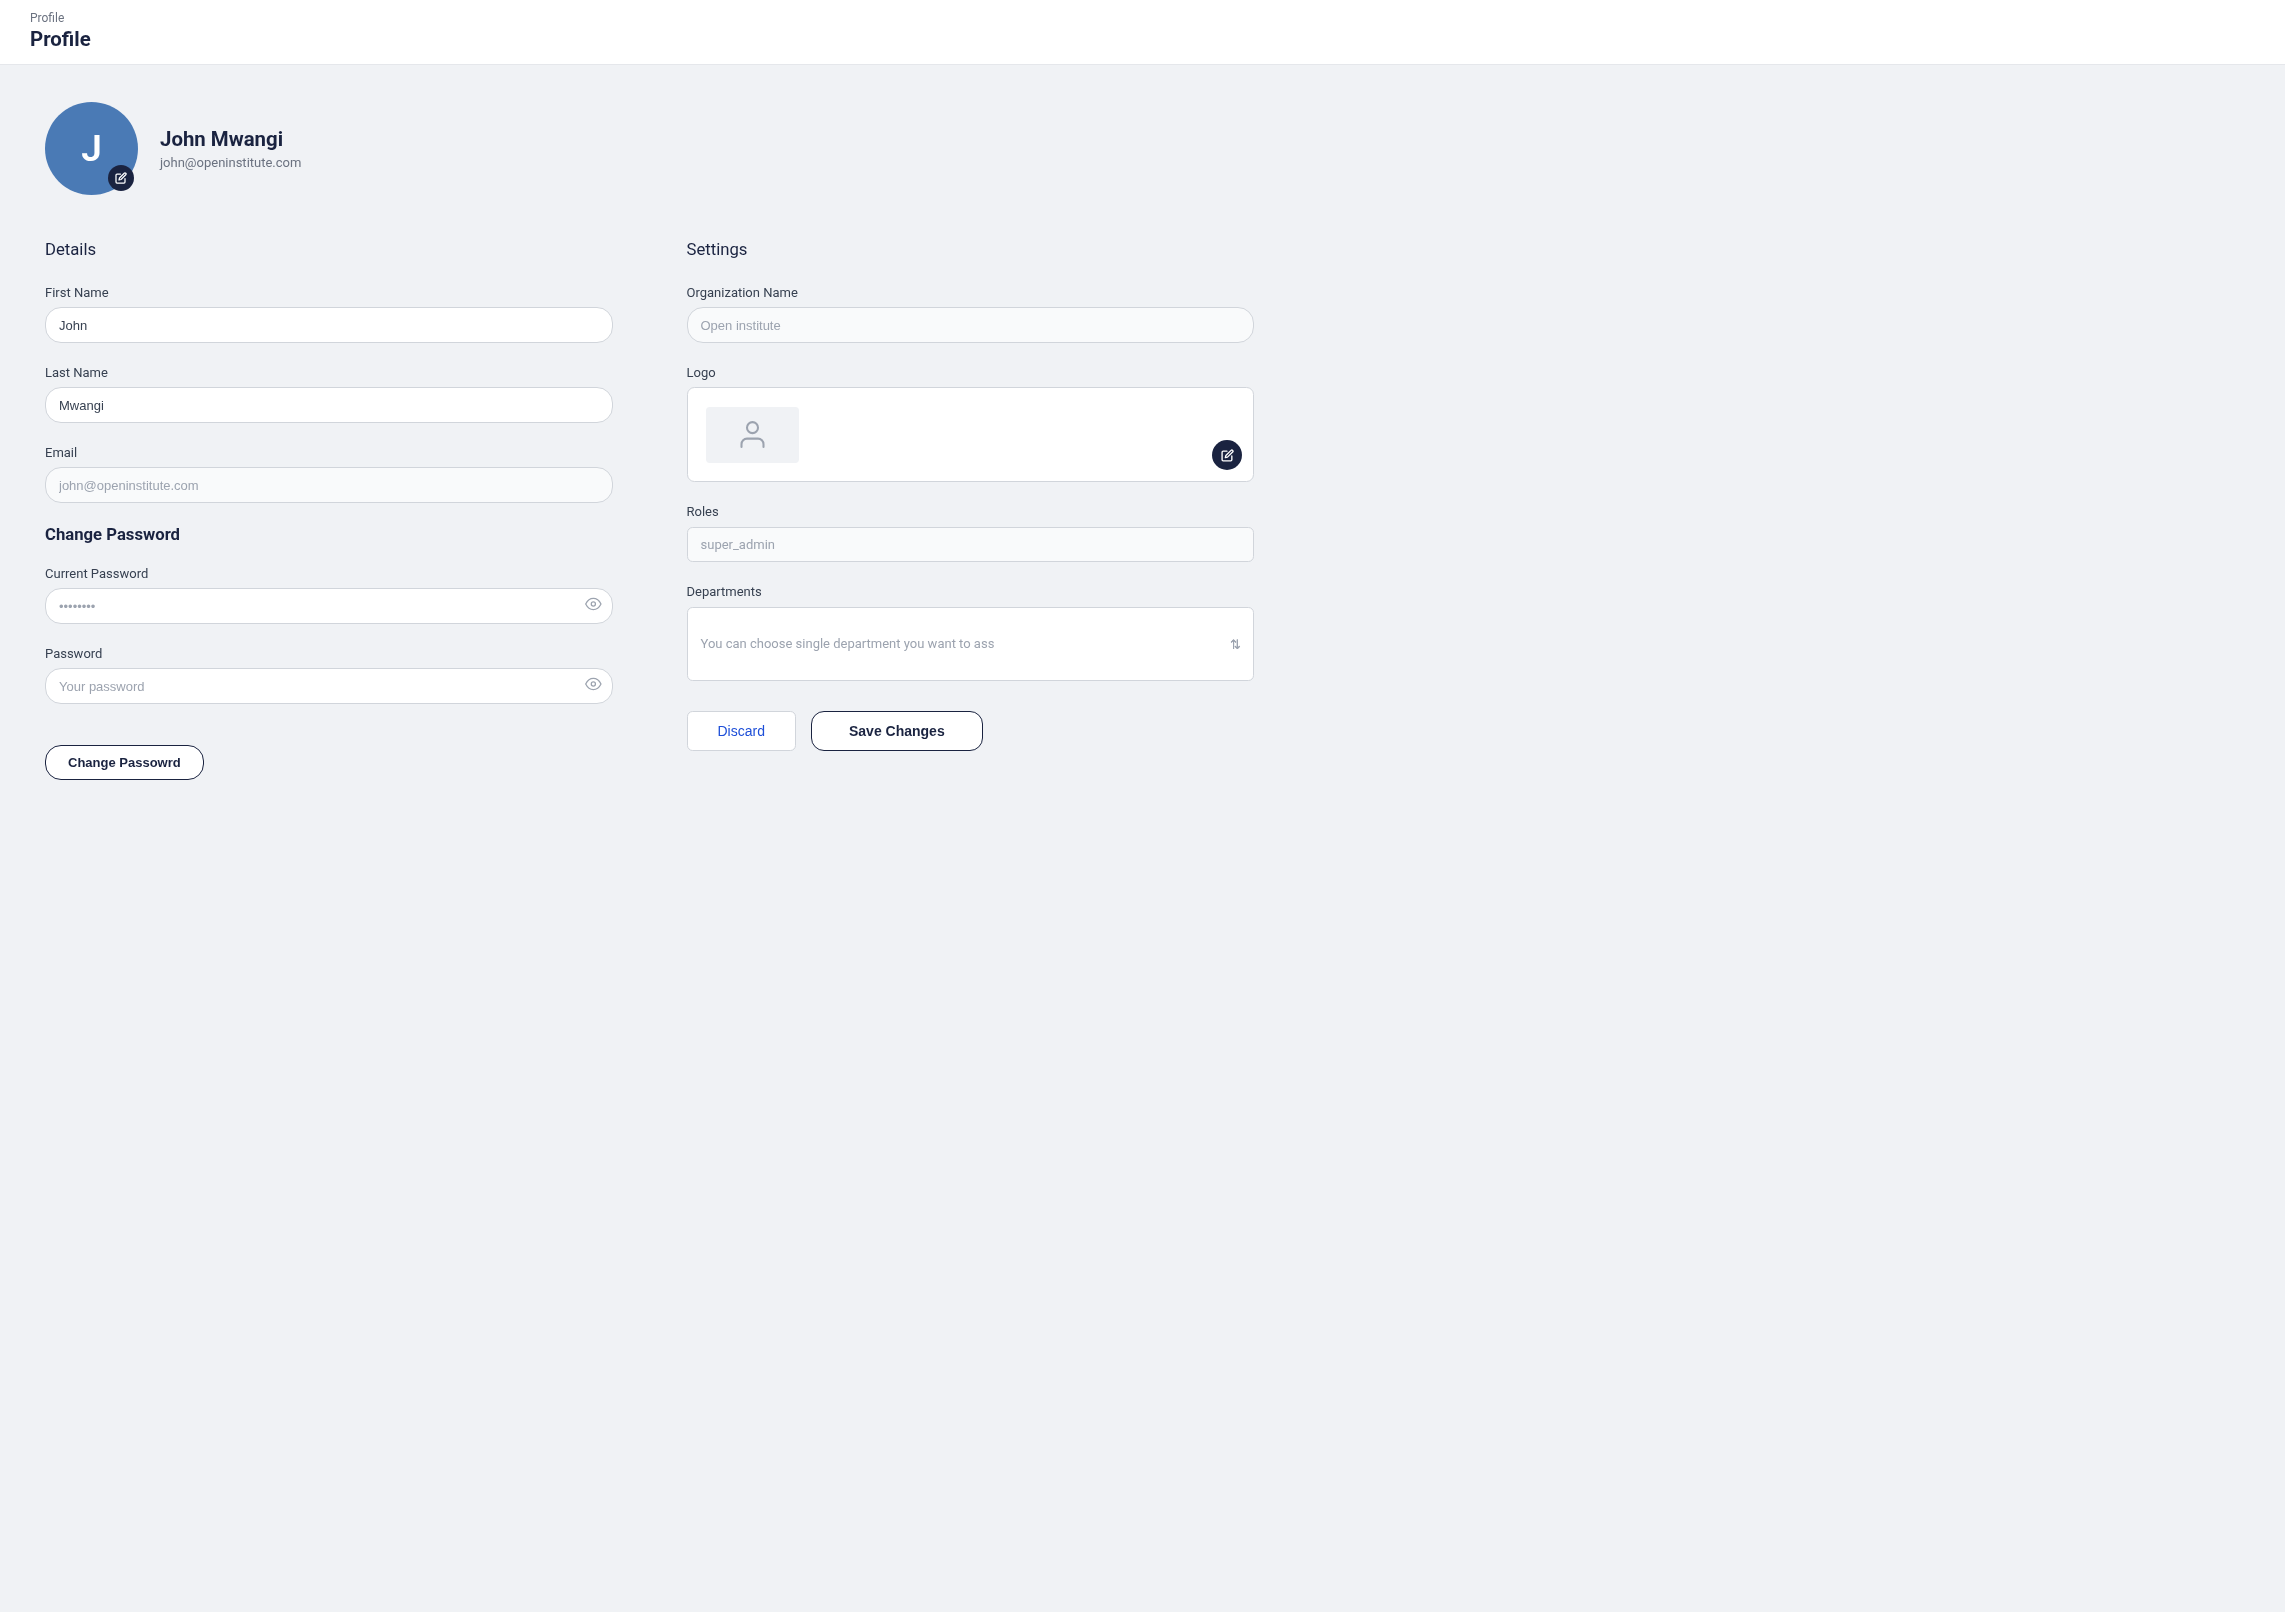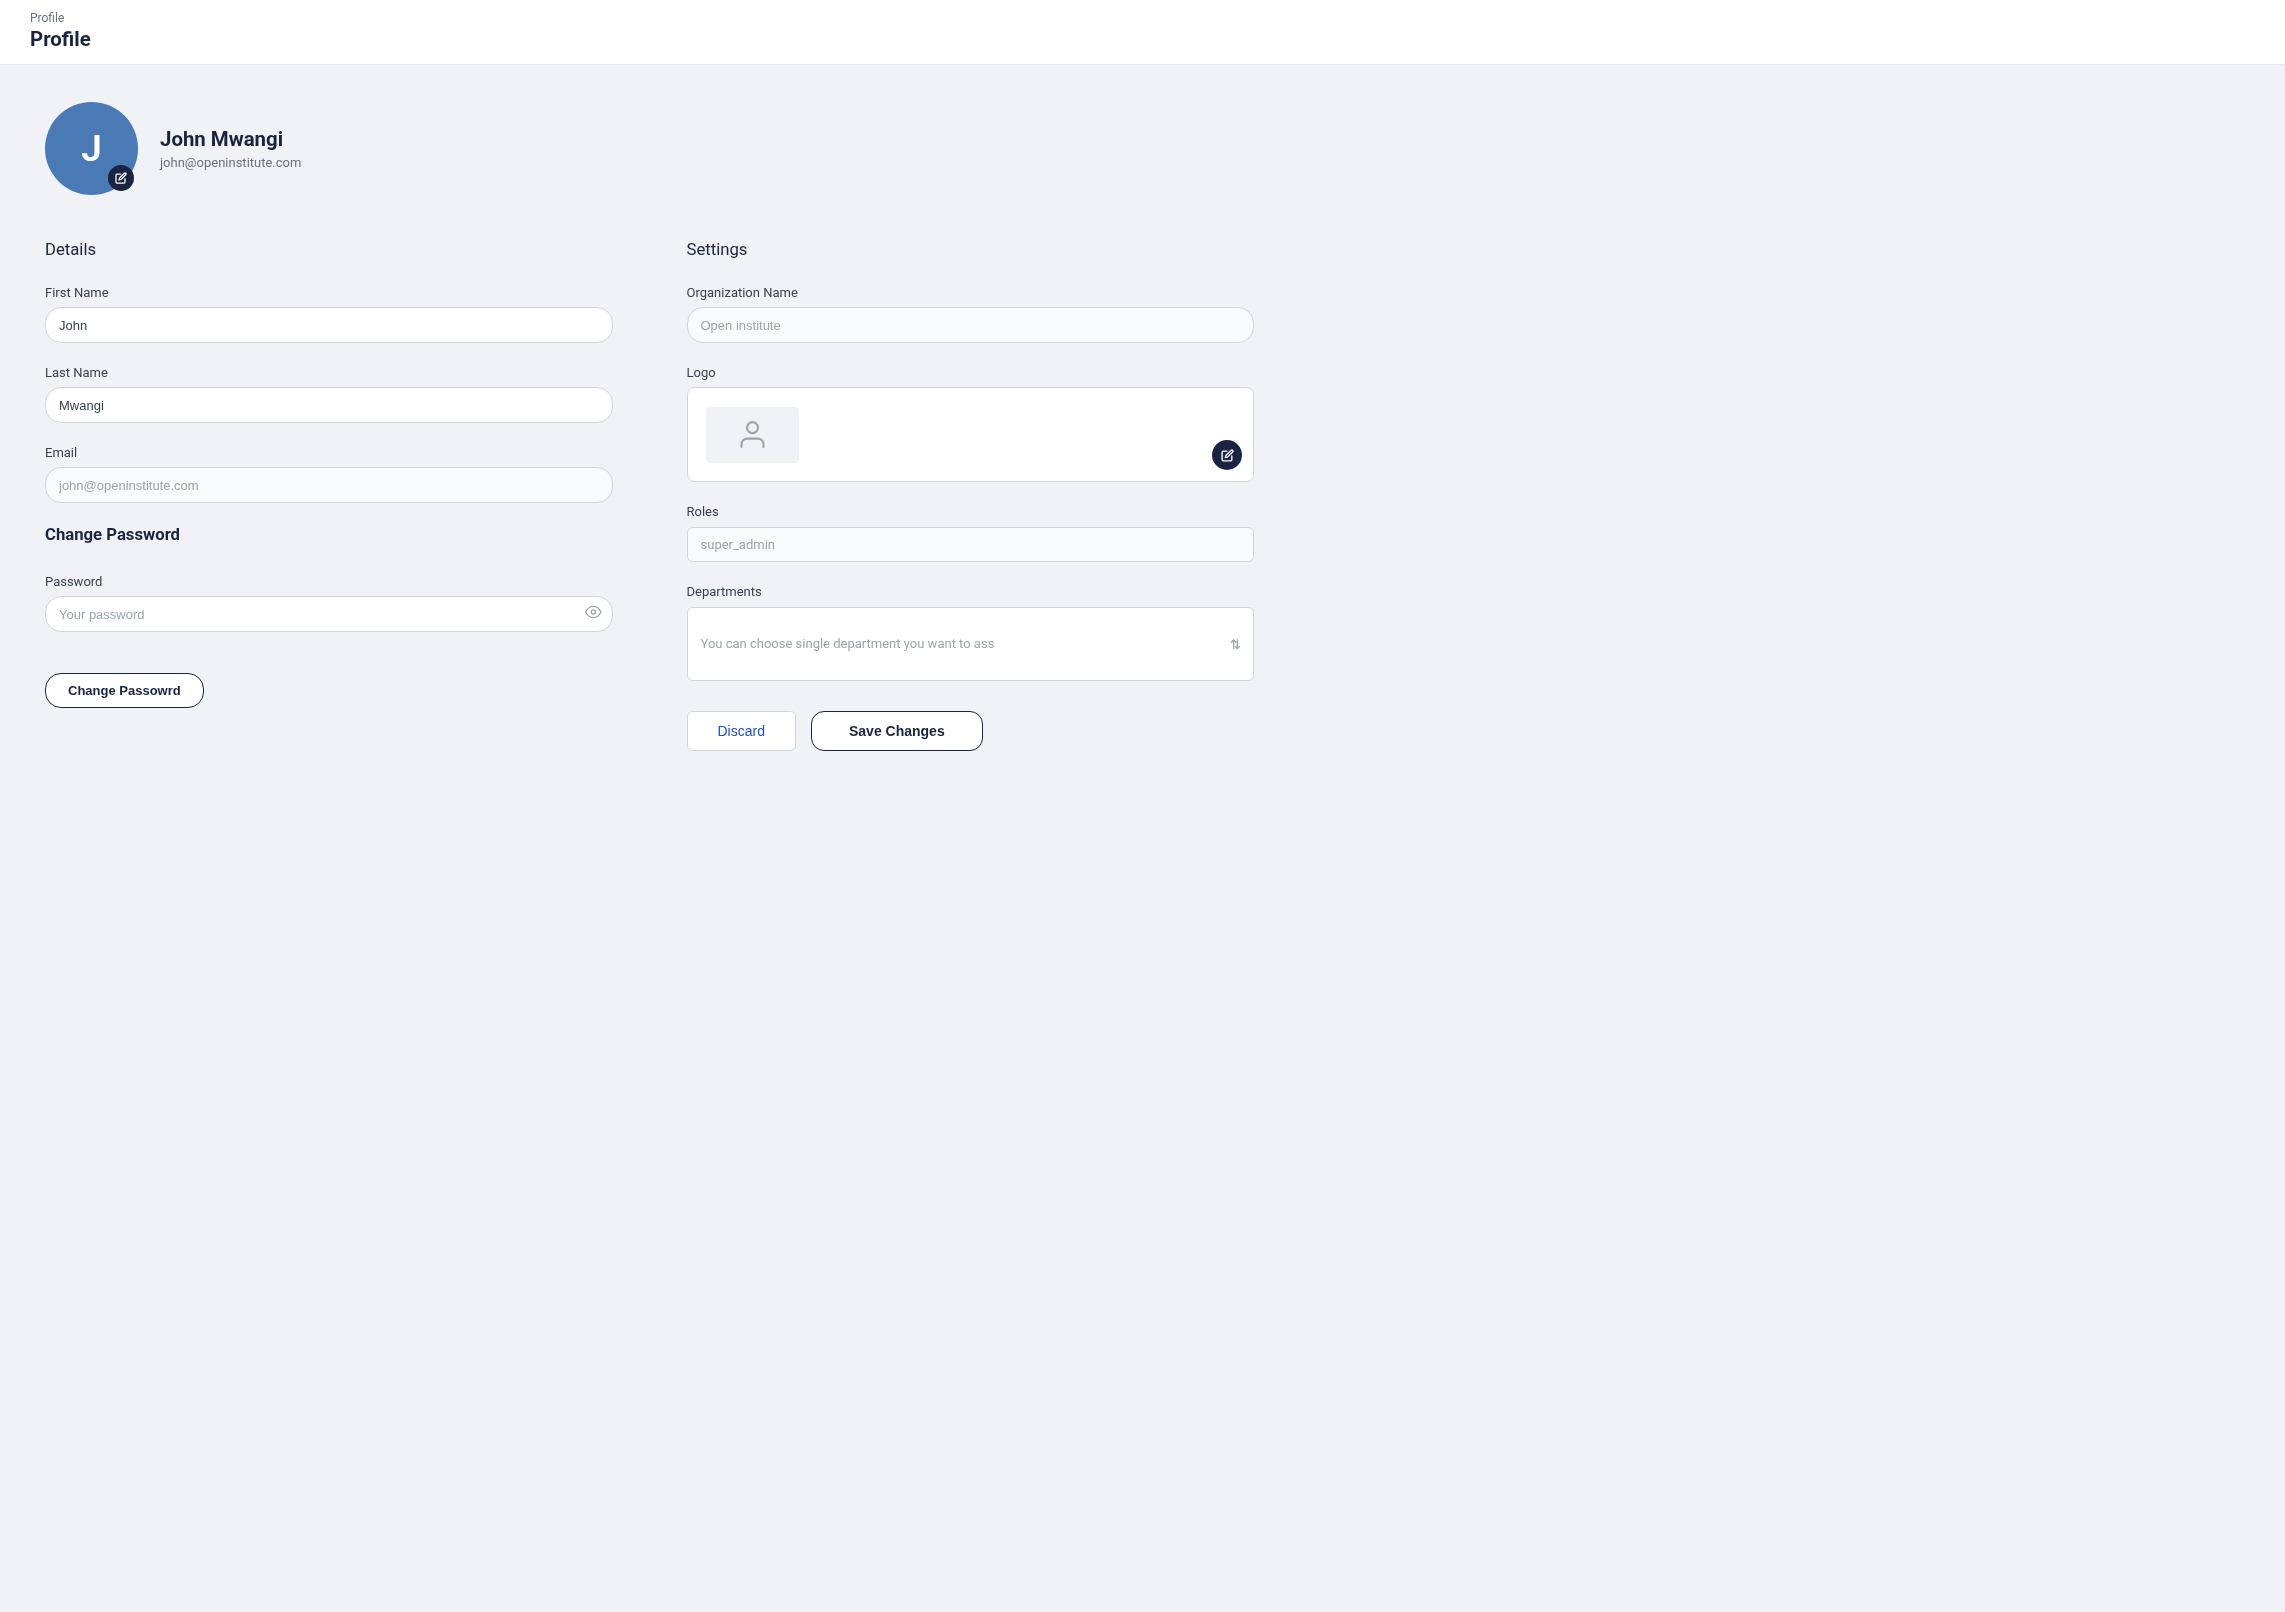--- a/index.html
+++ b/index.html
@@ -154,21 +154,21 @@
       cursor: pointer;
       color: #9ca3af;
       font-size: 15px;
     }
 
     .change-password-title {
       font-size: 16.7px;
       font-weight: 700;
       color: #1a2340;
       margin-top: 15px;
-      margin-bottom: 30px;
+      margin-bottom: 22px;
     }
 
     .btn-change-password {
       padding: 9.3px 22px;
       border: 1.9px solid #1a2340;
       border-radius: 16px;
       background: white;
       font-size: 13px;
       font-weight: 600;
       color: #1a2340;
@@ -326,20 +326,32 @@
       </div>
 
       <div class="field-group">
         <label class="field-label">Email</label>
         <input type="email" class="field-input field-input-readonly" placeholder="john@openinstitute.com" style="">
       </div>
 
       
       <div class="change-password-title">Change Password</div>
 
+      <div class="field-group">
+        <label class="field-label">Current Password</label>
+        <div class="password-field-wrapper">
+          <input type="password" class="field-input" placeholder="••••••••" style="">
+          <span class="eye-icon">
+            <svg width="16.7" height="16.7" viewBox="0 0 24 24" fill="none" stroke="currentColor" stroke-width="1.8" stroke-linecap="round" stroke-linejoin="round">
+              <path d="M1 12s4-8 11-8 11 8 11 8-4 8-11 8-11-8-11-8z"></path>
+              <circle cx="12" cy="12" r="3"></circle>
+            </svg>
+          </span>
+        </div>
+      </div>
 
       <div class="field-group">
         <label class="field-label">Password</label>
         <div class="password-field-wrapper">
           <input type="password" class="field-input" placeholder="Your password" style="">
           <span class="eye-icon">
             <svg width="16.7" height="16.7" viewBox="0 0 24 24" fill="none" stroke="currentColor" stroke-width="1.8" stroke-linecap="round" stroke-linejoin="round">
               <path d="M1 12s4-8 11-8 11 8 11 8-4 8-11 8-11-8-11-8z"></path>
               <circle cx="12" cy="12" r="3"></circle>
             </svg>

